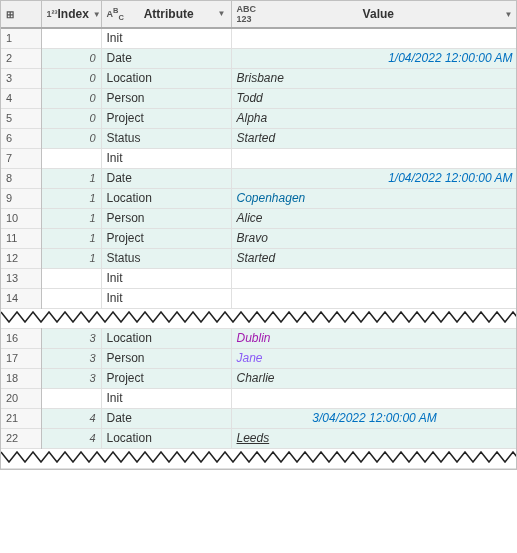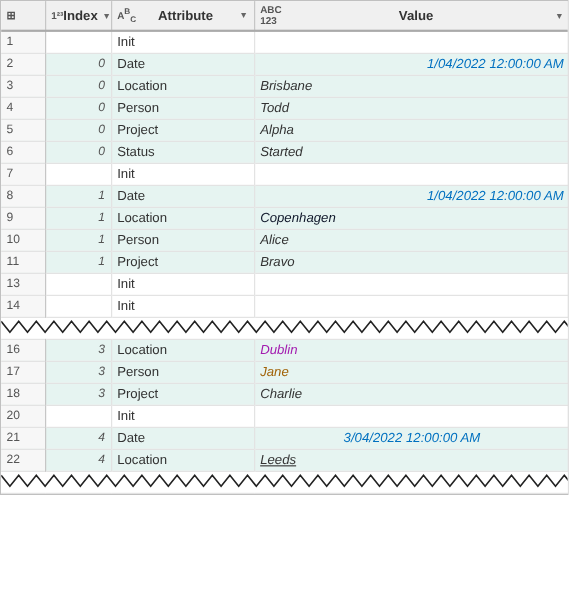--- a/index.html
+++ b/index.html
@@ -192,33 +192,39 @@
         <tr class="bg-green">
           <td class="td-row-num">8</td>
           <td class="td-attr-num">1</td>
           <td class="td-attribute">Date</td>
           <td class="td-value" style="text-align: right;">1/04/2022 12:00:00 AM</td>
         </tr>
         <tr class="bg-green">
           <td class="td-row-num">9</td>
           <td class="td-attr-num">1</td>
           <td class="td-attribute">Location</td>
-          <td class="td-value td-value-black" style="color: #0f172a;">Copenhagen</td>
+          <td class="td-value td-value-black" style="color: #0369a1;">Copenhagen</td>
         </tr>
         <tr class="bg-green">
           <td class="td-row-num">10</td>
           <td class="td-attr-num">1</td>
           <td class="td-attribute">Person</td>
           <td class="td-value td-value-black" style="color: rgb(51, 51, 51);">Alice</td>
         </tr>
         <tr class="bg-green">
           <td class="td-row-num">11</td>
           <td class="td-attr-num">1</td>
           <td class="td-attribute">Project</td>
           <td class="td-value td-value-black" style="color: rgb(51, 51, 51);">Bravo</td>
+        </tr>
+        <tr class="bg-green">
+          <td class="td-row-num">12</td>
+          <td class="td-attr-num">1</td>
+          <td class="td-attribute">Status</td>
+          <td class="td-value td-value-black" style="color: rgb(51, 51, 51);">Started</td>
         </tr>
         <tr>
           <td class="td-row-num">13</td>
           <td class="td-attr-num"></td>
           <td class="td-attribute">Init</td>
           <td class="td-value-black"></td>
         </tr>
         <tr>
           <td class="td-row-num">14</td>
           <td class="td-attr-num"></td>
@@ -235,21 +241,21 @@
         <tr class="bg-green">
           <td class="td-row-num">16</td>
           <td class="td-attr-num">3</td>
           <td class="td-attribute">Location</td>
           <td class="td-value td-value-black" style="color: #a21caf;">Dublin</td>
         </tr>
         <tr class="bg-green">
           <td class="td-row-num">17</td>
           <td class="td-attr-num">3</td>
           <td class="td-attribute">Person</td>
-          <td class="td-value td-value-black" style="color: #a16207;">Jane</td>
+          <td class="td-value td-value-black" style="color: #8b5cf6;">Jane</td>
         </tr>
         <tr class="bg-green">
           <td class="td-row-num">18</td>
           <td class="td-attr-num">3</td>
           <td class="td-attribute">Project</td>
           <td class="td-value td-value-black" style="color: rgb(51, 51, 51);">Charlie</td>
         </tr>
         <tr>
           <td class="td-row-num">20</td>
           <td class="td-attr-num"></td>

